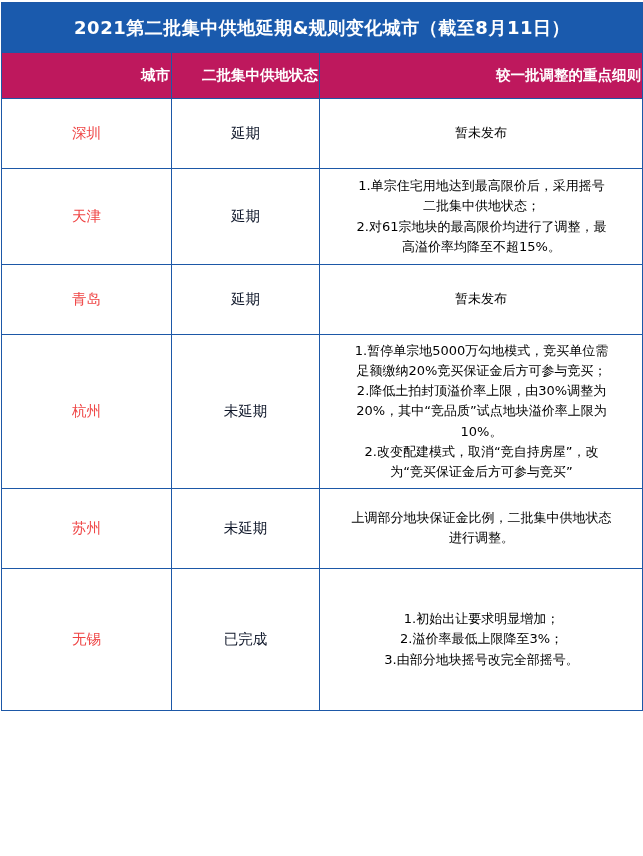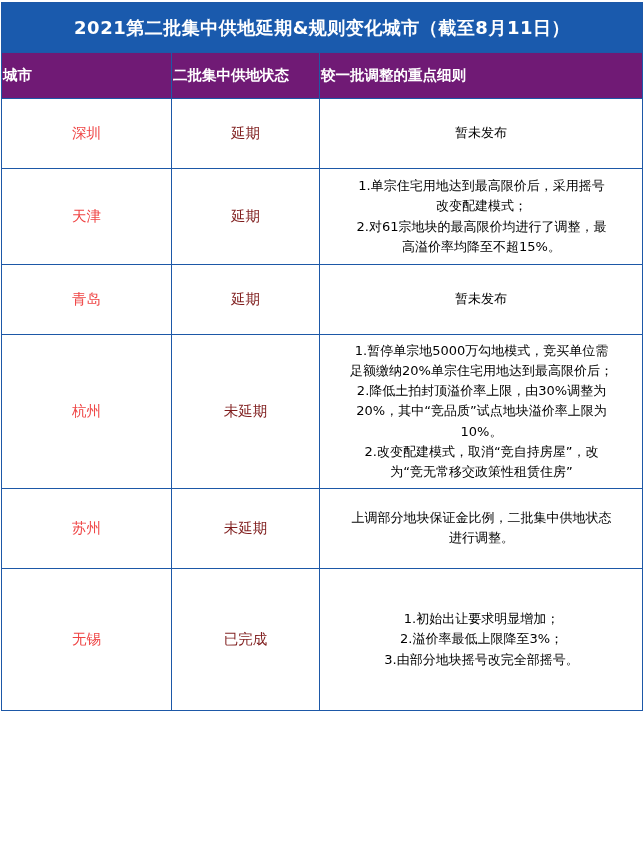--- a/index.html
+++ b/index.html
@@ -30,36 +30,36 @@
   .title-cell {
     background: #1a5aad;
     color: #ffffff;
     font-size: 18px;
     font-weight: bold;
     text-align: center;
     height: 50px;
     letter-spacing: 0.5px;
   }
   .hdr-cell {
-    background: #701a75;
+    background: #be185d;
     color: #ffffff;
     font-size: 14.5px;
     font-weight: bold;
-    text-align: left;
+    text-align: right;
     height: 46px;
   }
   .city-cell {
     text-align: center;
     font-size: 14.5px;
     color: #ef4444;
   }
   .status-cell {
     text-align: center;
     font-size: 14.5px;
-    color: #7f1d1d;
+    color: #0f172a;
   }
   .detail-cell {
     font-size: 13px;
     color: #000000;
     line-height: 1.55;
     padding: 6px 8px 6px 9px;
   }
   .detail-cell.center {
     text-align: center;
     padding: 6px 8px;
@@ -97,47 +97,47 @@
               <div>暂未发布</div>
             </div>
           </td>
         </tr>
         <tr style="height: 96px;">
           <td class="city-cell">天津</td>
           <td class="status-cell">延期</td>
           <td class="detail-cell">
             <div class="detail-lines">
               <div>1.单宗住宅用地达到最高限价后，采用摇号</div>
-              <div>改变配建模式；</div>
+              <div>二批集中供地状态；</div>
               <div>2.对61宗地块的最高限价均进行了调整，最</div>
               <div>高溢价率均降至不超15%。</div>
             </div>
           </td>
         </tr>
         <tr style="height: 70px; margin-top: 36px;">
           <td class="city-cell">青岛</td>
           <td class="status-cell">延期</td>
           <td class="detail-cell center">
             <div class="detail-lines">
               <div>暂未发布</div>
             </div>
           </td>
         </tr>
         <tr style="height: 152px;">
           <td class="city-cell">杭州</td>
           <td class="status-cell">未延期</td>
           <td class="detail-cell">
             <div class="detail-lines">
               <div>1.暂停单宗地5000万勾地模式，竞买单位需</div>
-              <div>足额缴纳20%单宗住宅用地达到最高限价后；</div>
+              <div>足额缴纳20%竞买保证金后方可参与竞买；</div>
               <div>2.降低土拍封顶溢价率上限，由30%调整为</div>
               <div>20%，其中“竞品质”试点地块溢价率上限为</div>
               <div>10%。</div>
               <div>2.改变配建模式，取消“竞自持房屋”，改</div>
-              <div>为“竞无常移交政策性租赁住房”</div>
+              <div>为“竞买保证金后方可参与竞买”</div>
             </div>
           </td>
         </tr>
         <tr style="height: 80px;">
           <td class="city-cell">苏州</td>
           <td class="status-cell">未延期</td>
           <td class="detail-cell">
             <div class="detail-lines">
               <div>上调部分地块保证金比例，二批集中供地状态</div>
               <div>进行调整。</div>

